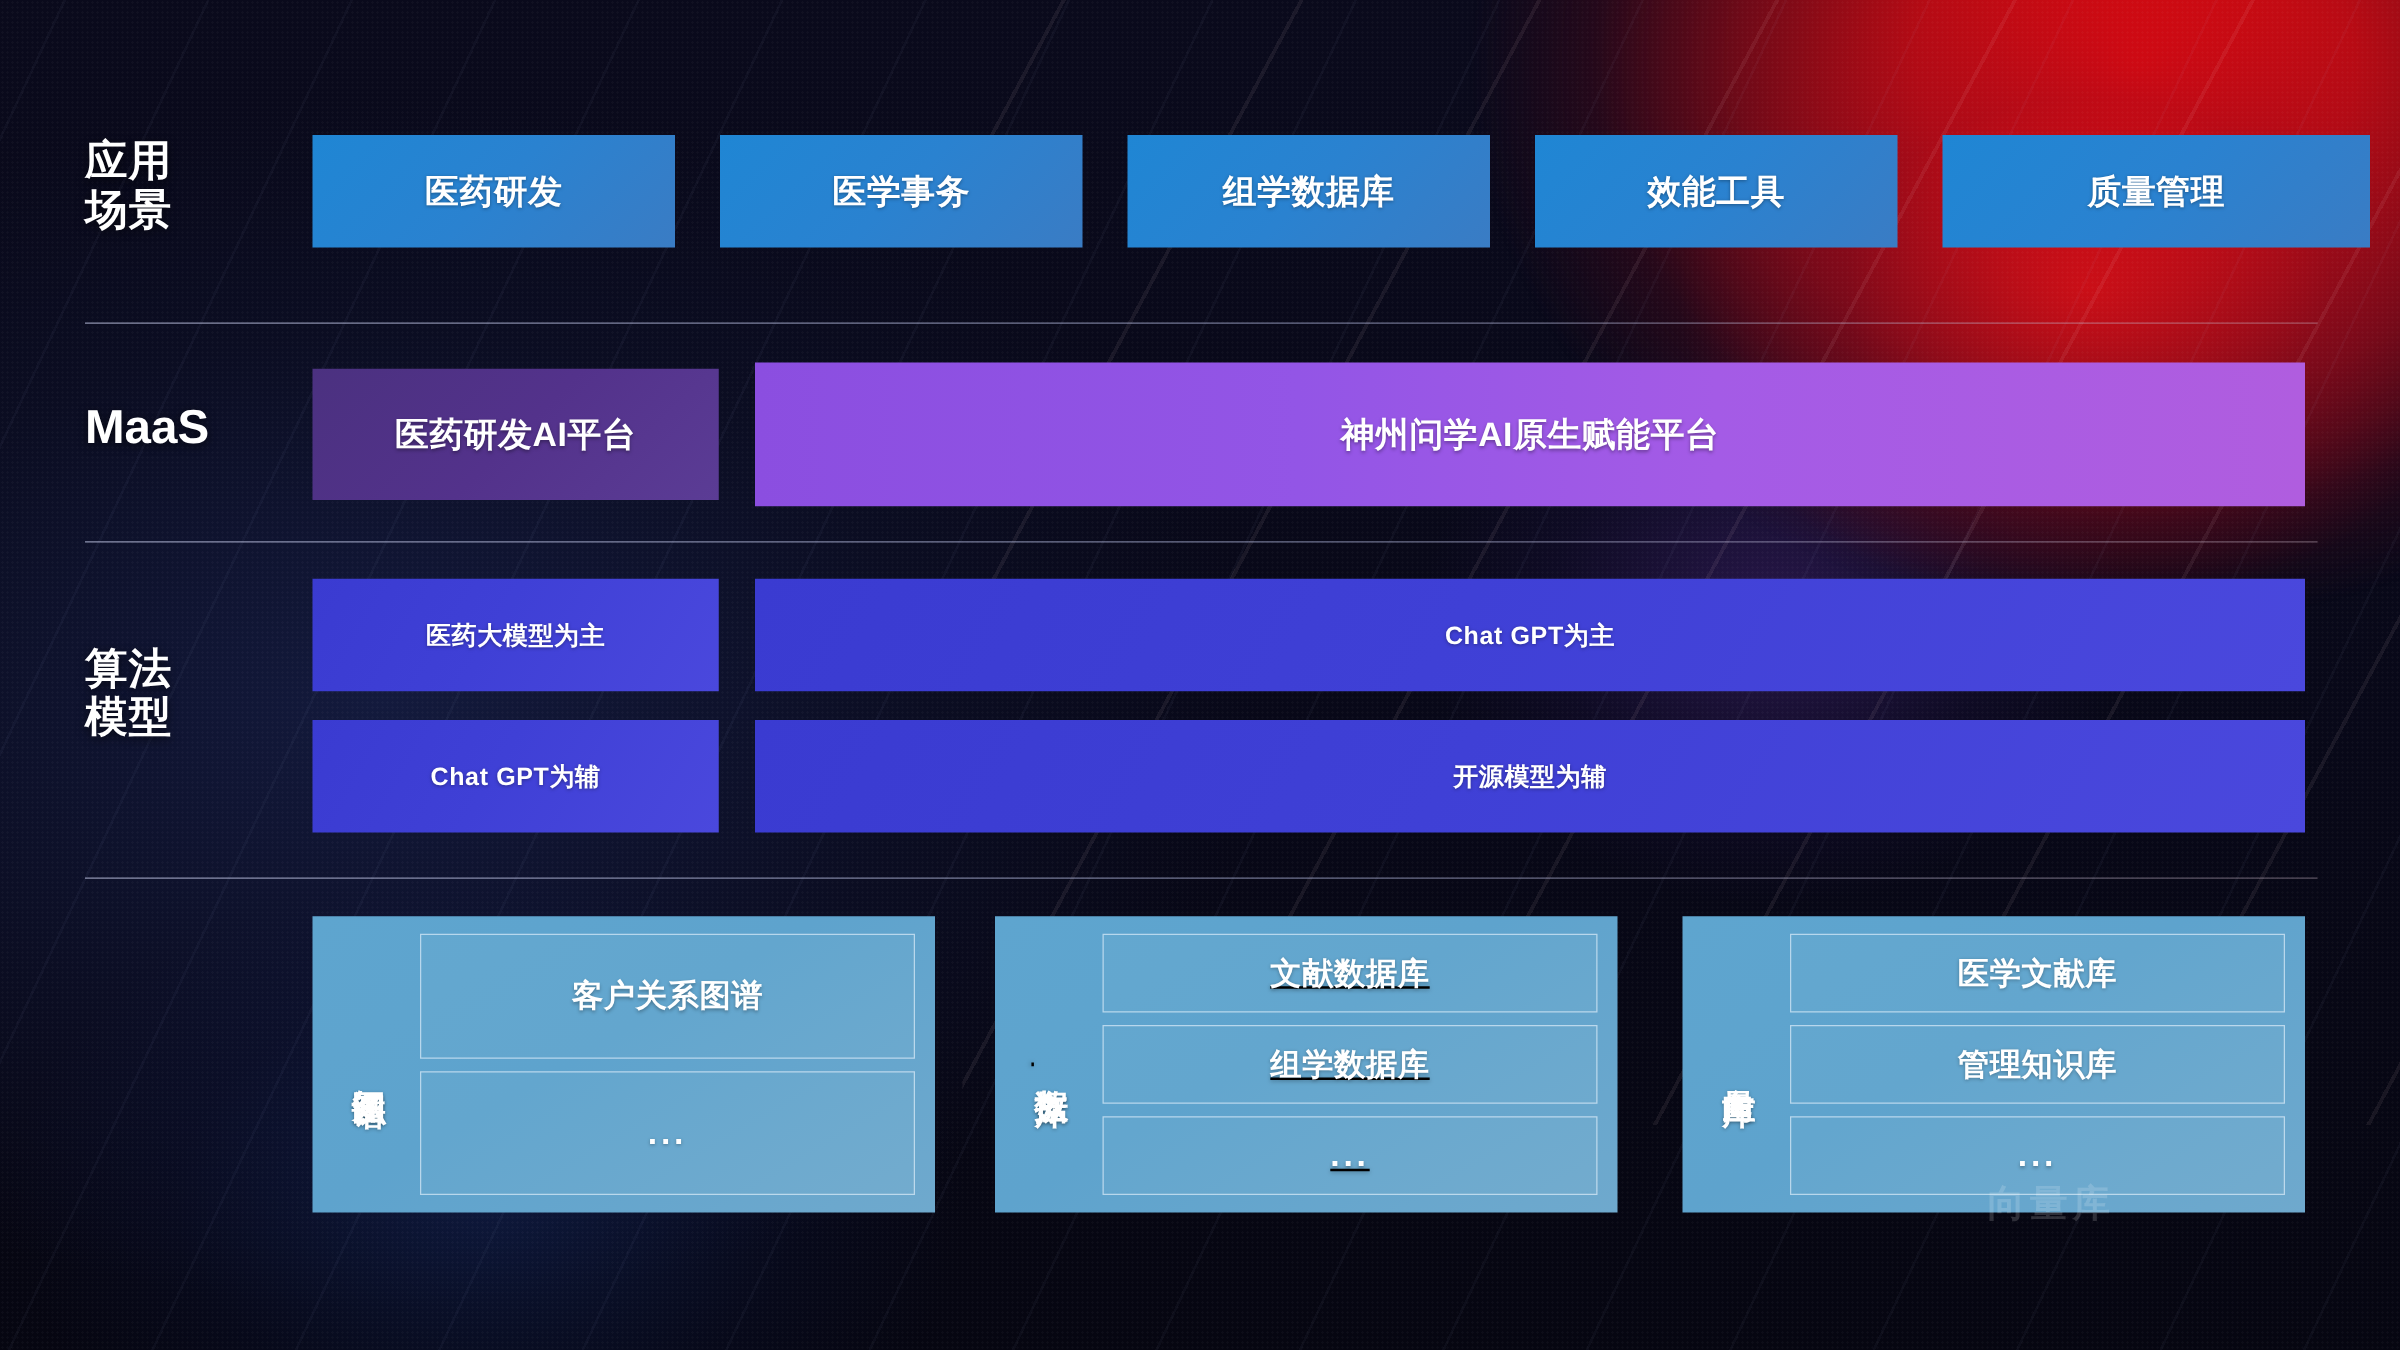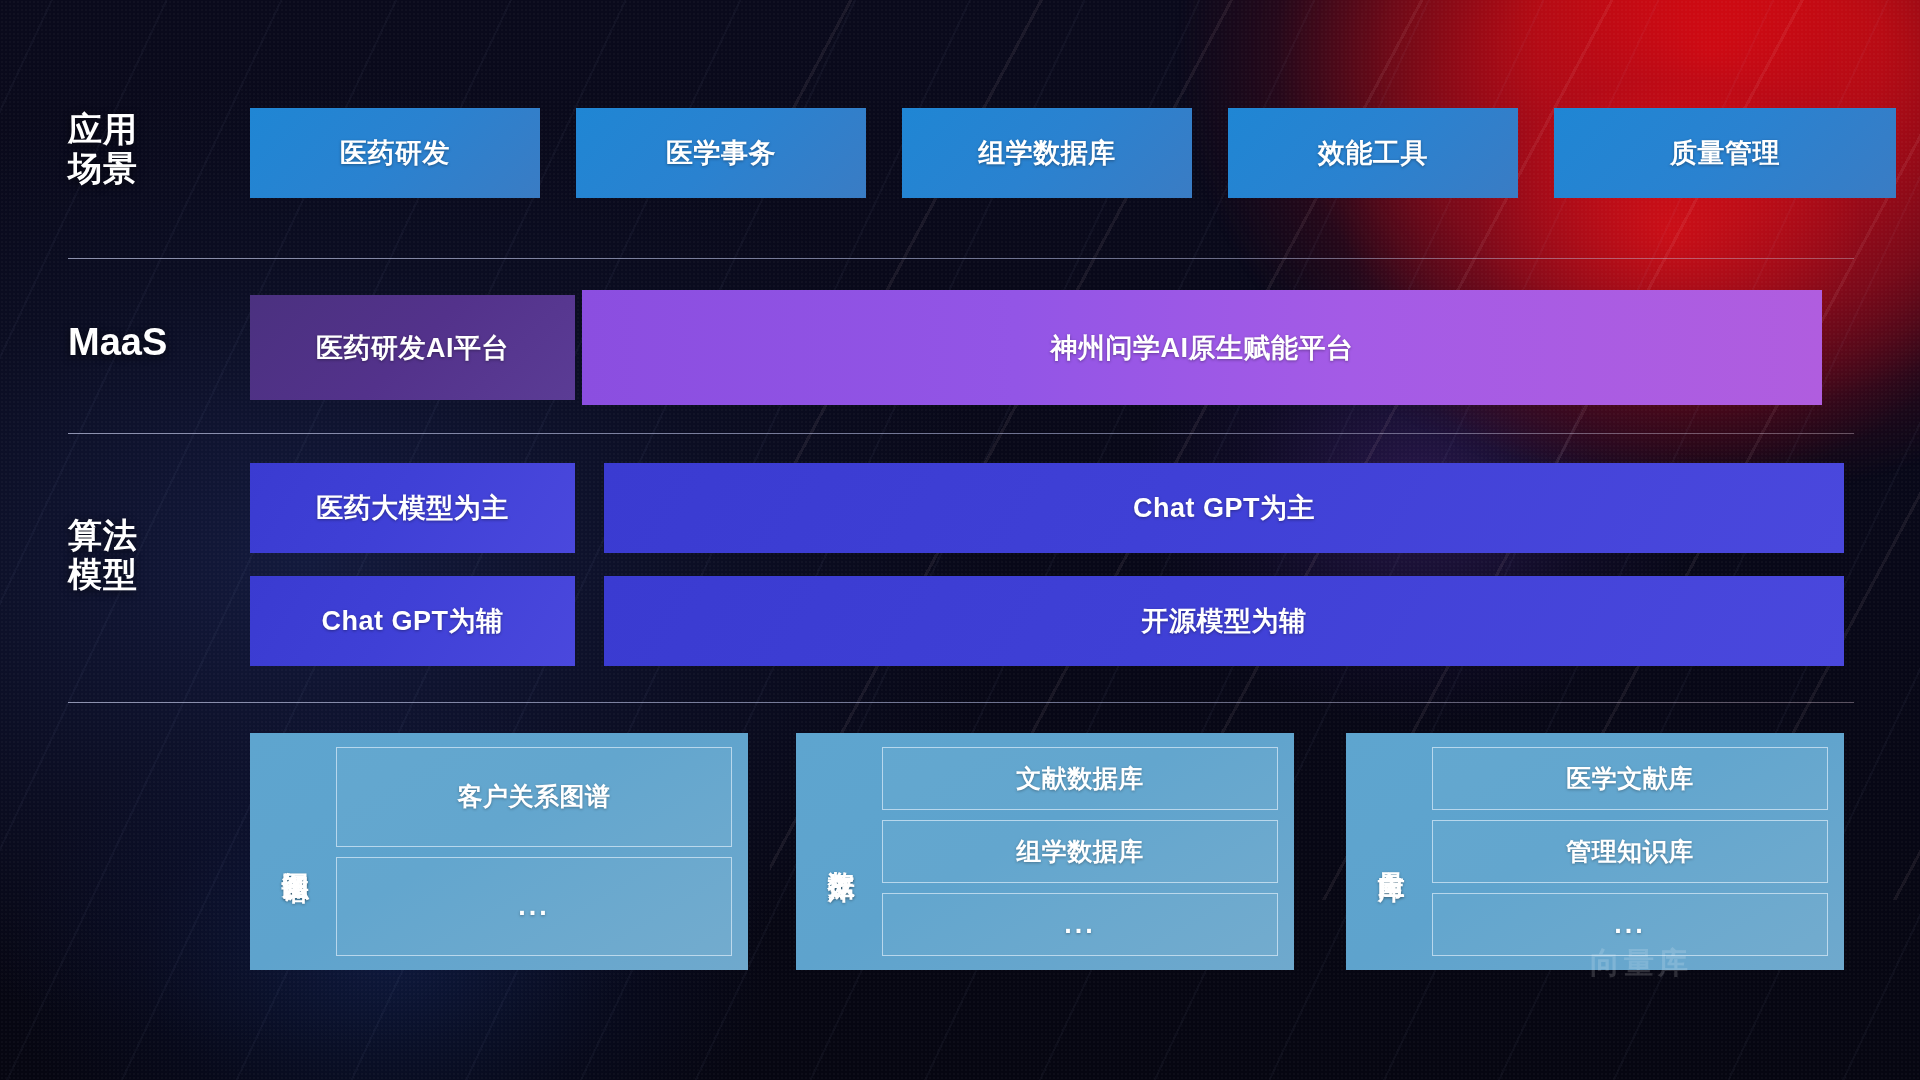--- a/index.html
+++ b/index.html
@@ -112,21 +112,21 @@
   }
   .maas-right {
     top:290px; height:115px;
     background:linear-gradient(90deg,#8b4ee0 0%,#9355e6 35%,#a45be6 62%,#b05ddf 100%);
     font-size:27px;
   }
 
   
   .alg-box {
     background:linear-gradient(120deg,#3a3bd1 0%,#3f40d6 45%,#4a48dd 100%);
-    font-size:27px;
+    font-size:20px;
   }
   .alg-r1 { top:463px; height:90px; }
   .alg-r2 { top:576px; height:90px; }
 
   
   .kgroup {
     position:absolute; top:733px; height:237px;
     background:linear-gradient(150deg,#5ea5cf 0%,#5ea3cd 45%,#6fa9cd 100%);
     display:flex; align-items:center;
     padding:14px 16px 14px 18px;
@@ -188,21 +188,21 @@
     <div class="box app-box" style="left:576px; width:290px;">医学事务</div>
     <div class="box app-box" style="left:902px; width:290px;">组学数据库</div>
     <div class="box app-box" style="left:1228px; width:290px;">效能工具</div>
     <div class="box app-box" style="left:1554px; width:342px;">质量管理</div>
 
     <div class="divider" id="div1"></div>
 
     <div class="row-label" style="top:320px; font-size:38px; letter-spacing:0;">MaaS</div>
 
     <div class="box maas-left" style="left:250px; width:325px;">医药研发AI平台</div>
-    <div class="box maas-right" style="left:582px; width:1240px;">神州问学AI原生赋能平台</div>
+    <div class="box maas-right" style="left:604px; width:1240px;">神州问学AI原生赋能平台</div>
 
     <div class="divider" id="div2"></div>
 
     <div class="row-label" style="top:516px; font-size:34px;">
       <div>算法</div>
       <div>模型</div>
     </div>
 
     <div class="box alg-box alg-r1" style="left:250px; width:325px;">医药大模型为主</div>
     <div class="box alg-box alg-r1" style="left:604px; width:1240px;">Chat GPT为主</div>
@@ -214,21 +214,21 @@
 
 
     <div class="kgroup" style="left:250px; width:498px;">
       <div class="vlabel">知识图谱</div>
       <div class="items">
         <div class="kitem">客户关系图谱</div>
         <div class="kitem ellipsis">...</div>
       </div>
     </div>
 
-    <div class="kgroup" style="left:796px; width:498px;">
+    <div class="kgroup" style="left:796px; width:498px;text-decoration:underline;">
       <div class="vlabel">数据库</div>
       <div class="items">
         <div class="kitem">文献数据库</div>
         <div class="kitem">组学数据库</div>
         <div class="kitem ellipsis">...</div>
       </div>
     </div>
 
     <div class="kgroup" style="left:1346px; width:498px;">
       <div class="vlabel">向量库</div>

